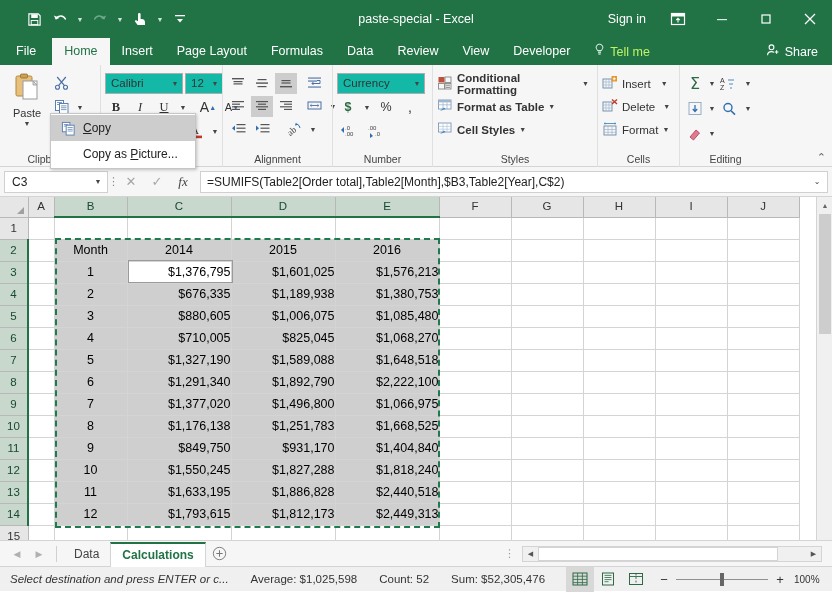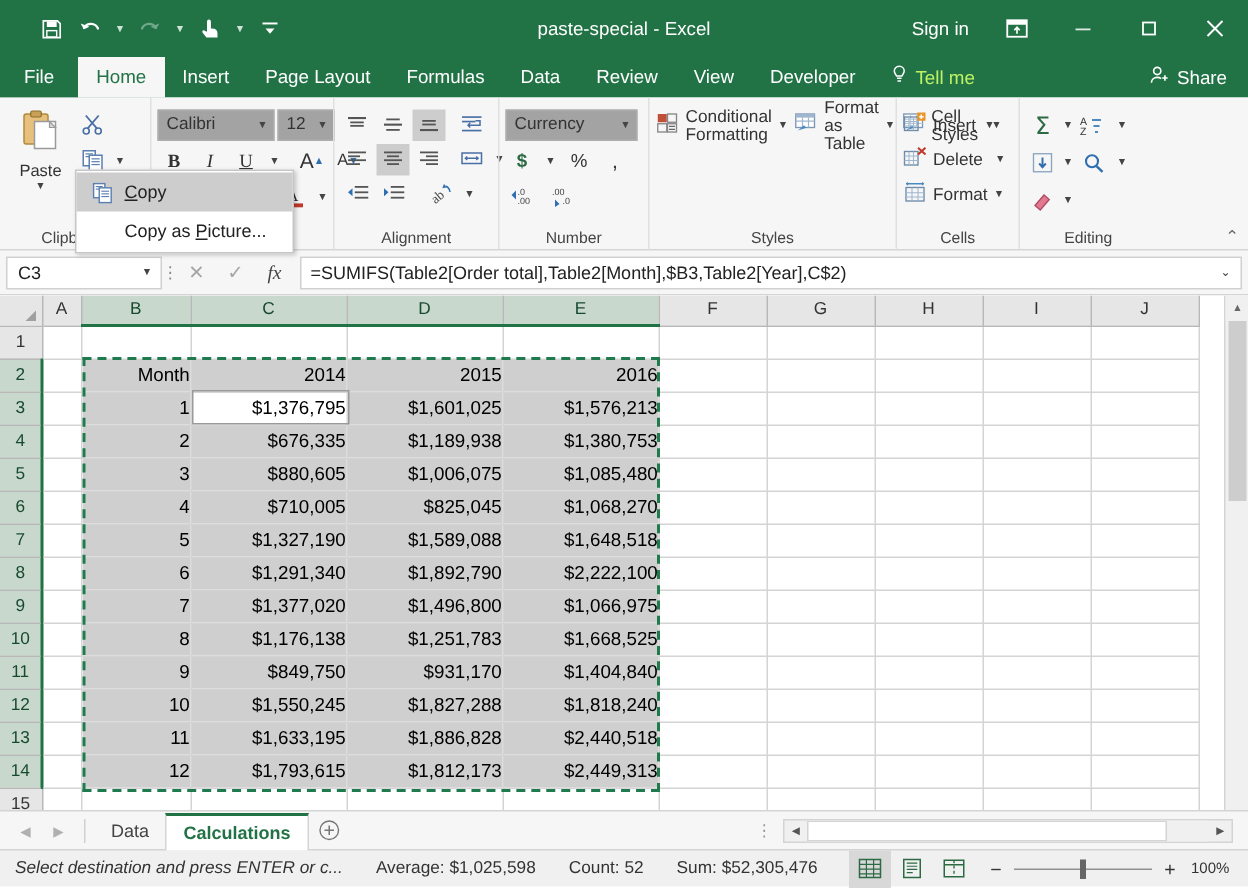--- a/index.html
+++ b/index.html
@@ -69,21 +69,21 @@
 
   .cb-small { display: flex; flex-direction: column; padding-top: 4px; gap: 2px; }
   .cb-row { display: flex; align-items: center; height: 22px; }
   .mini-btn { width: 24px; height: 22px; display:flex; align-items:center; justify-content:center; }
   .mini-caret { font-size: 7px; color: #444; width: 12px; text-align:center; }
 
   
   .fontgrp-col { display:flex; flex-direction:column; padding-top:4px; gap:2px;}
   .ctl-row { display:flex; align-items:center; height:22px; gap:2px;}
   .combo {
-    height: 21px; border: 1px solid #adadad; background:#a3a3a3; display:flex;
+    height: 21px; border: 1px solid #adadad; background:#14b8a6; display:flex;
     align-items:center; padding-left:5px; font-size:11.5px; color:#333;
   }
   .combo .cv { flex:1; }
   .combo .cc { width:14px; text-align:center; font-size:7px; color:#444; }
   .fbtn { width:22px; height:22px; display:flex; align-items:center; justify-content:center;
     font-size:12.5px; color:#333; }
   .fbtn.bold { font-weight: bold; font-family: "Liberation Serif", serif;}
   .fbtn.ital { font-style: italic; font-family: "Liberation Serif", serif;}
   .fbtn.und { text-decoration: underline; font-family: "Liberation Serif", serif;}
 
@@ -168,21 +168,21 @@
     text-align: center; font-weight: normal;
   }
   .rowhead.hl { background: #c8d8cc; color: #17492f; border-right: 2px solid #217346; }
   .cell {
     height: 22px; border-right: 1px solid #d4d4d4; border-bottom: 1px solid #d4d4d4;
     font-size: 12.5px; color: #000; background: #fff; padding: 0 5px;
     white-space: nowrap; overflow: hidden;
   }
   .cell.sel { background: #cfcfcf; }
   .cell.active { background: #ffffff; }
-  .cell.ctr { text-align: right; }
+  .cell.ctr { text-align: center; }
   .cell.rt { text-align: right; }
 
   
   .ants {
     position: absolute; pointer-events: none; z-index: 20;
     border: 2px dashed #1f7a4d;
     background: transparent;
   }
   .active-outline {
     position: absolute; z-index: 22; pointer-events: none;
@@ -578,21 +578,21 @@
               </svg>
           </div>
         </div>
       </div>
     </div>
     <div class="rgroup-label">Number</div>
   </div>
 
   <div class="rgroup" style="width:165px">
     <div class="rgroup-body">
-      <div style="display:flex;flex-direction:row;padding-top:4px;">
+      <div style="display:flex;flex-direction:column;padding-top:4px;font-weight:bold;">
         <div class="style-item">
           <span>
             <svg width="16" height="16" viewBox="0 0 16 16">
                 <rect x="1.5" y="2" width="6" height="5.5" fill="#c0503a"></rect>
                 <rect x="8" y="2" width="6" height="5.5" fill="none" stroke="#888" stroke-width=".9"></rect>
                 <rect x="1.5" y="8.5" width="6" height="5.5" fill="none" stroke="#888" stroke-width=".9"></rect>
                 <rect x="8" y="8.5" width="6" height="5.5" fill="none" stroke="#888" stroke-width=".9"></rect>
                 <path d="M9 10.2h4 M9 12.3h4" stroke="#666" stroke-width=".8"></path>
               </svg>
           </span>

